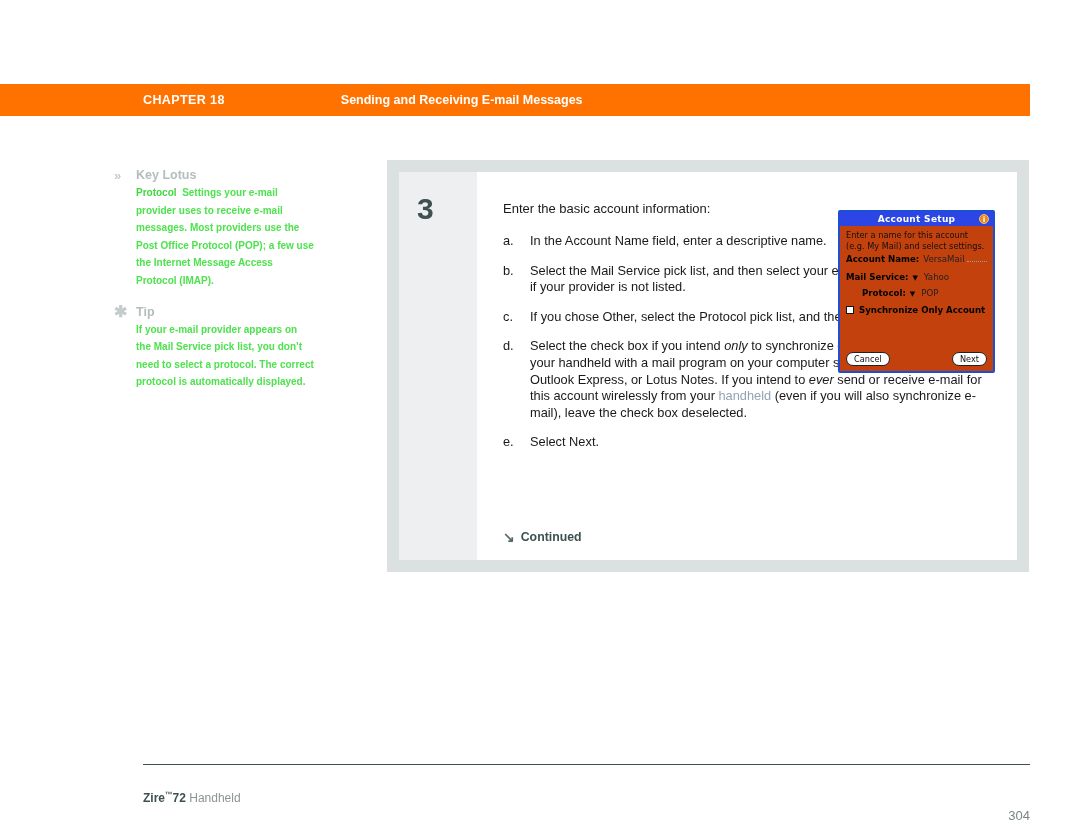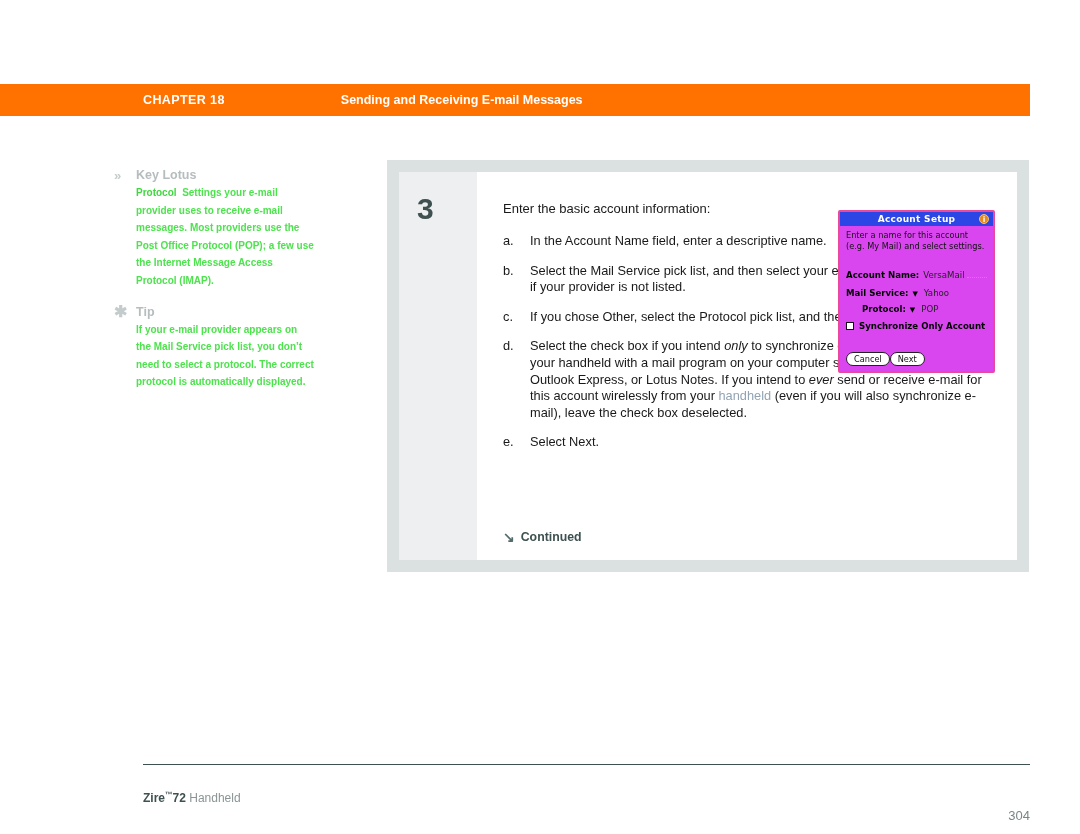--- a/index.html
+++ b/index.html
@@ -92,22 +92,22 @@
     color: #556a6a; font-size: 14px; font-weight: bold;
     margin-right: 6px; line-height: 14px;
     transform: rotate(0deg);
   }
   .continued-text { color: #3e5050; font-weight: bold; font-size: 12.3px; }
 
   
   .pda {
     position: absolute; left: 361px; top: 38px;
     width: 157px; height: 163px;
-    background: #d946ef;
-    border: 2px solid #ec4899;
+    background: #c2410c;
+    border: 2px solid #1d4ed8;
     border-radius: 2px;
     font-family: "DejaVu Sans", sans-serif;
     overflow: hidden;
   }
   .pda-title {
     height: 14px; background: #2b46e4;
     display: flex; align-items: center; justify-content: center;
     position: relative;
   }
   .pda-title-text {
@@ -117,37 +117,37 @@
   .pda-info {
     position: absolute; right: 4px; top: 2px;
     width: 10px; height: 10px; border-radius: 50%;
     background: #e8891a; color: #ffffff; font-size: 7.5px;
     font-weight: bold; line-height: 10px; text-align: center;
     border: 1px solid #f4be7a;
   }
   .pda-body { padding: 4px 6px 0 6px; }
   .pda-desc { font-size: 8.2px; color: #111; line-height: 10.5px; }
   .pda-row { margin-top: 8px; display: flex; align-items: baseline; font-size: 8.6px; }
-  .pda-row.acct { margin-top: 18px; }
+  .pda-row.acct { margin-top: 2px; }
   .pda-lab { font-weight: bold; color: #000; white-space: nowrap; }
   .pda-val { color: #222; margin-left: 4px; }
   .pda-underline {
     flex: 1; border-bottom: 1px dotted #9aa0a0; margin-left: 2px;
     height: 9px;
   }
   .pda-tri { font-size: 7px; margin-left: 4px; margin-right: 2px; color:#000; }
   .pda-row.proto { margin-top: 6px; padding-left: 16px; }
   .pda-check { margin-top: 7px; display: flex; align-items: center; font-size: 8.6px; }
   .pda-box {
     width: 8px; height: 8px; border: 1px solid #111;
     margin-right: 5px; background: #fff; flex: 0 0 8px;
   }
   .pda-btns {
     position: absolute; left: 6px; right: 6px; bottom: 5px;
-    display: flex; 
+    display: flex; justify-content: space-between;
   }
   .pda-btn {
     border: 1px solid #222; border-radius: 8px;
     font-size: 8.2px; padding: 1px 7px; color: #111;
     background: #fff; line-height: 10px;
   }
 
   
   .footer-rule {
     position: absolute; left: 143px; top: 764px;

